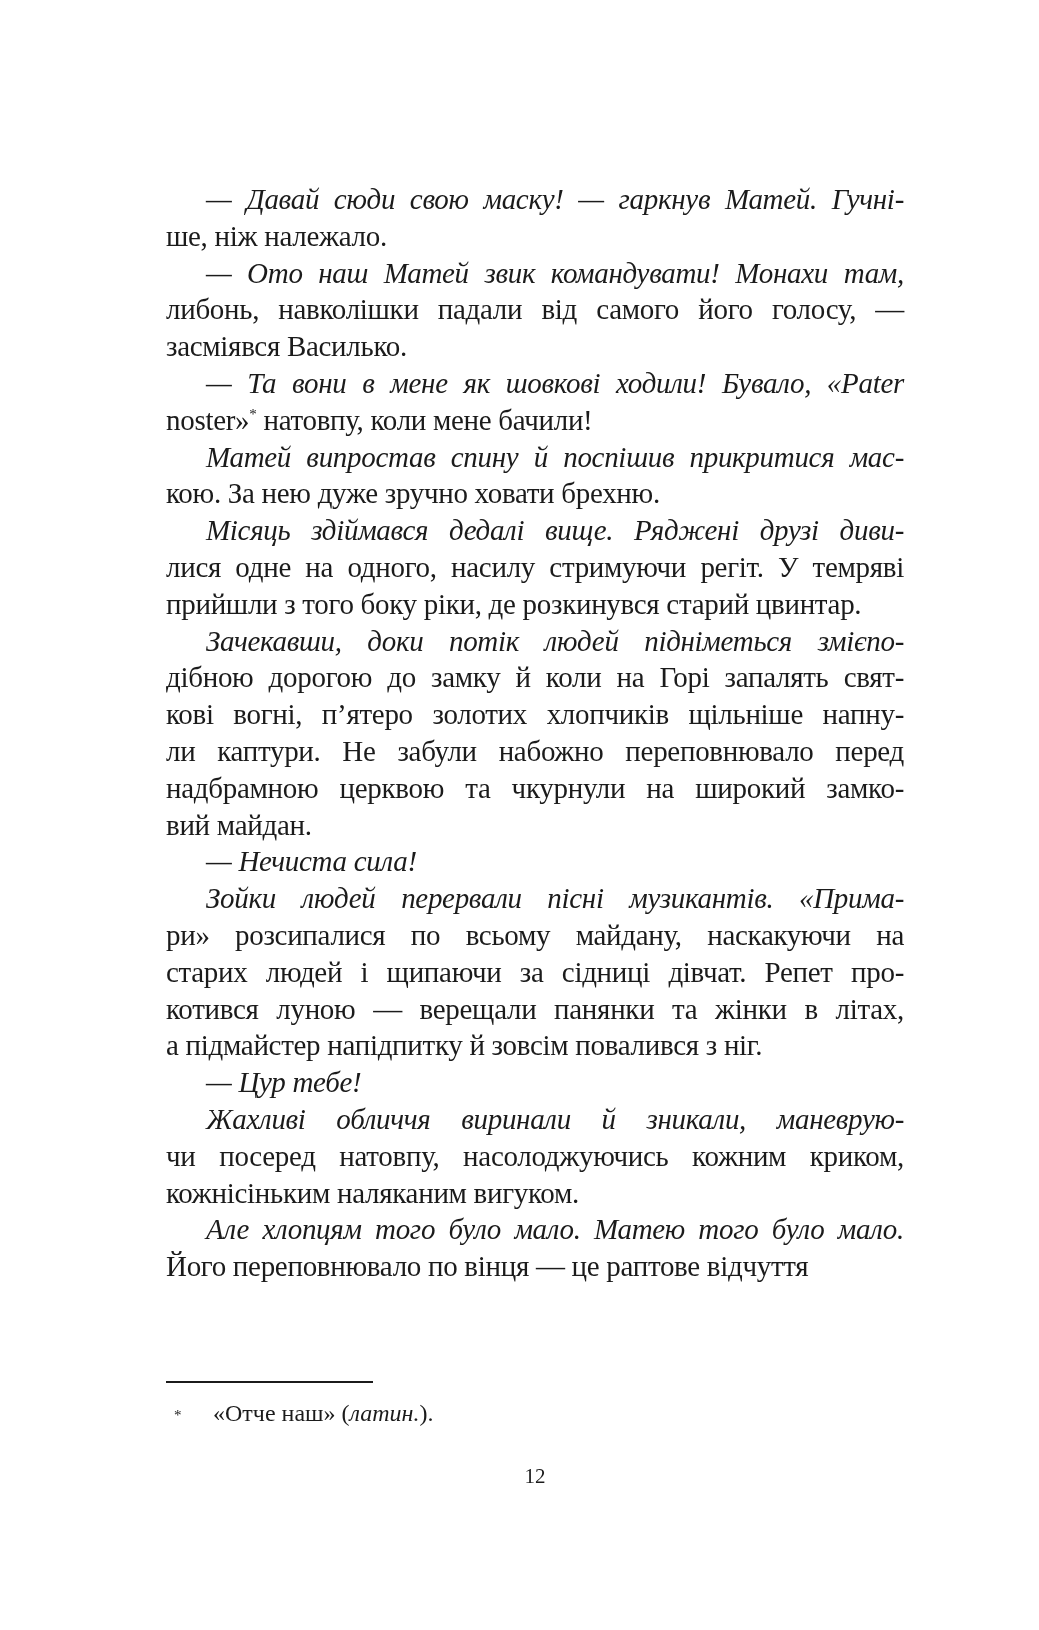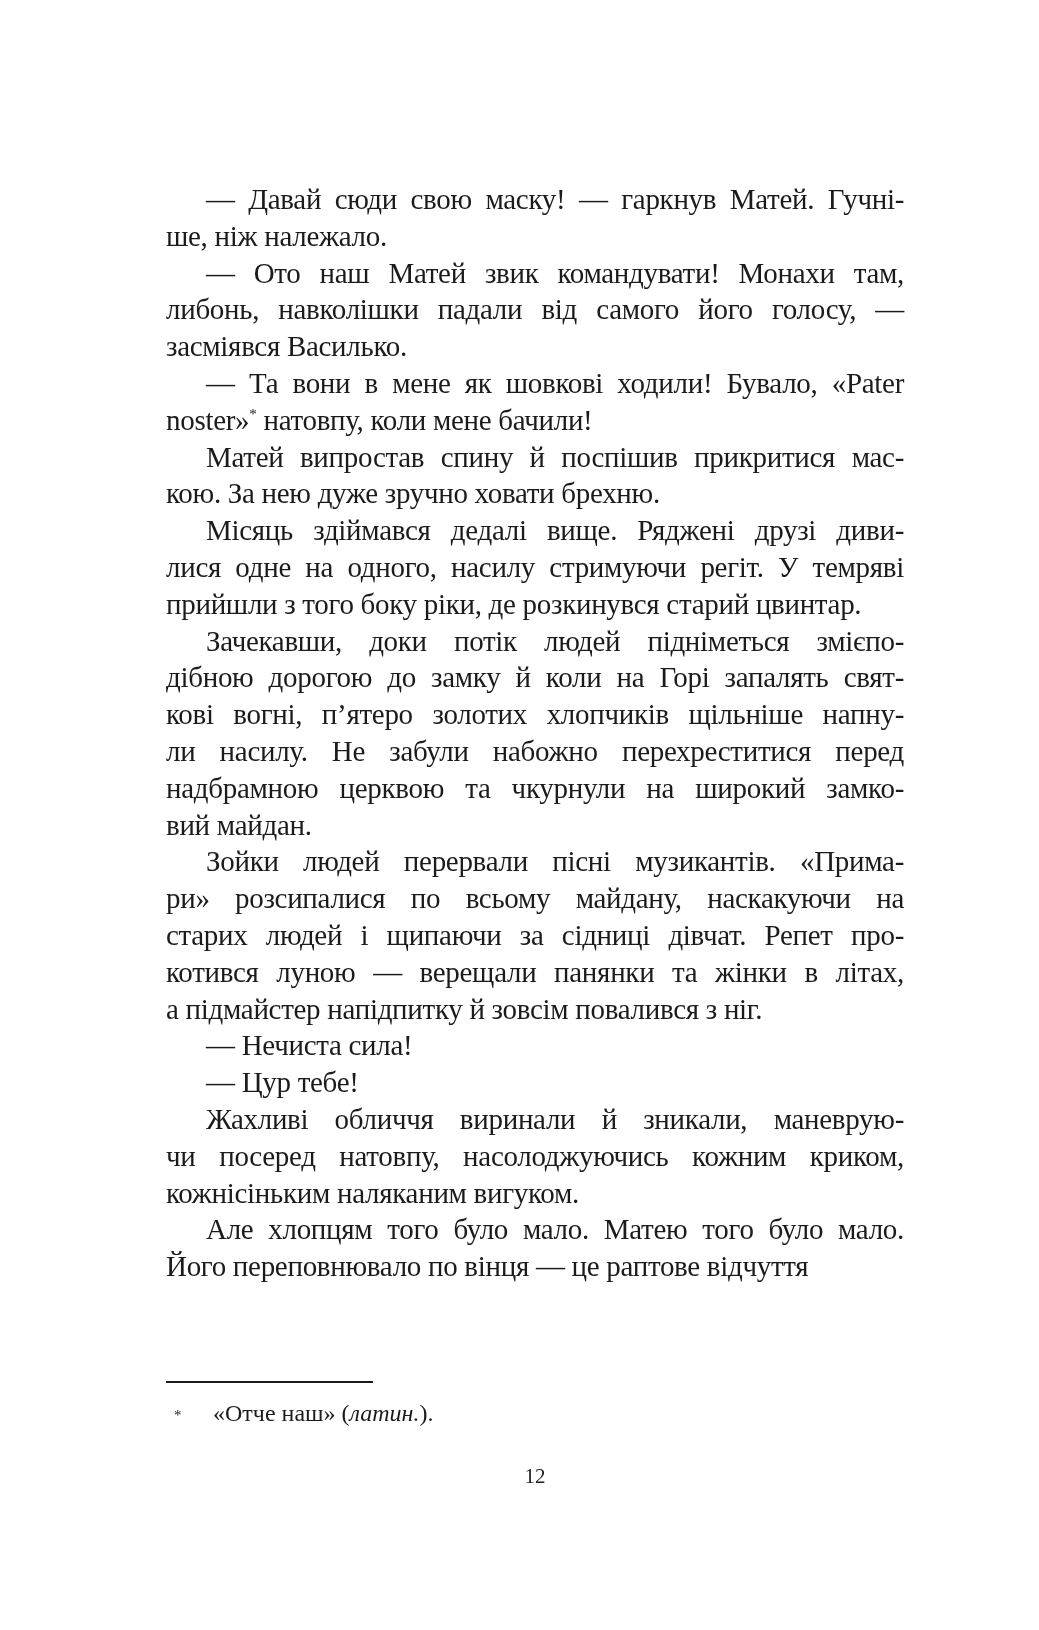--- a/index.html
+++ b/index.html
@@ -21,21 +21,21 @@
     line-height: 36.8px;
     letter-spacing: -0.3px;
   }
   .para { margin: 0; padding: 0; }
   .line {
     text-align: justify;
     text-align-last: justify;
     hyphens: none;
   }
   .line.last { text-align-last: left; }
-  .line.first { padding-left: 40px; }
+  .line.first { padding-left: 40px; font-style: italic; }
   sup.fn-ref {
     font-size: 0.52em;
     line-height: 0;
     vertical-align: super;
   }
   .footnote-rule {
     position: absolute;
     left: 166px;
     top: 1381px;
     width: 207px;
@@ -99,35 +99,35 @@
   <div class="para">
     <div class="line first">Місяць здіймався дедалі вище. Ряджені друзі диви-</div>
     <div class="line">лися одне на одного, насилу стримуючи регіт. У темряві</div>
     <div class="line last">прийшли з того боку ріки, де розкинувся старий цвинтар.</div>
   </div>
 
   <div class="para">
     <div class="line first">Зачекавши, доки потік людей підніметься змієпо-</div>
     <div class="line">дібною дорогою до замку й коли на Горі запалять свят-</div>
     <div class="line">кові вогні, п’ятеро золотих хлопчиків щільніше напну-</div>
-    <div class="line">ли насилу. Не забули набожно перехреститися перед</div>
+    <div class="line">ли каптури. Не забули набожно переповнювало перед</div>
     <div class="line">надбрамною церквою та чкурнули на широкий замко-</div>
     <div class="line last">вий майдан.</div>
+  </div>
+
+  <div class="para">
+    <div class="line first last">— Нечиста сила!</div>
   </div>
 
   <div class="para">
     <div class="line first">Зойки людей перервали пісні музикантів. «Прима-</div>
     <div class="line">ри» розсипалися по всьому майдану, наскакуючи на</div>
     <div class="line">старих людей і щипаючи за сідниці дівчат. Репет про-</div>
     <div class="line">котився луною — верещали панянки та жінки в літах,</div>
     <div class="line last">а підмайстер напідпитку й зовсім повалився з ніг.</div>
-  </div>
-
-  <div class="para">
-    <div class="line first last">— Нечиста сила!</div>
   </div>
 
   <div class="para">
     <div class="line first last">— Цур тебе!</div>
   </div>
 
 
   <div class="para">
     <div class="line first">Жахливі обличчя виринали й зникали, маневрую-</div>
     <div class="line">чи посеред натовпу, насолоджуючись кожним криком,</div>

